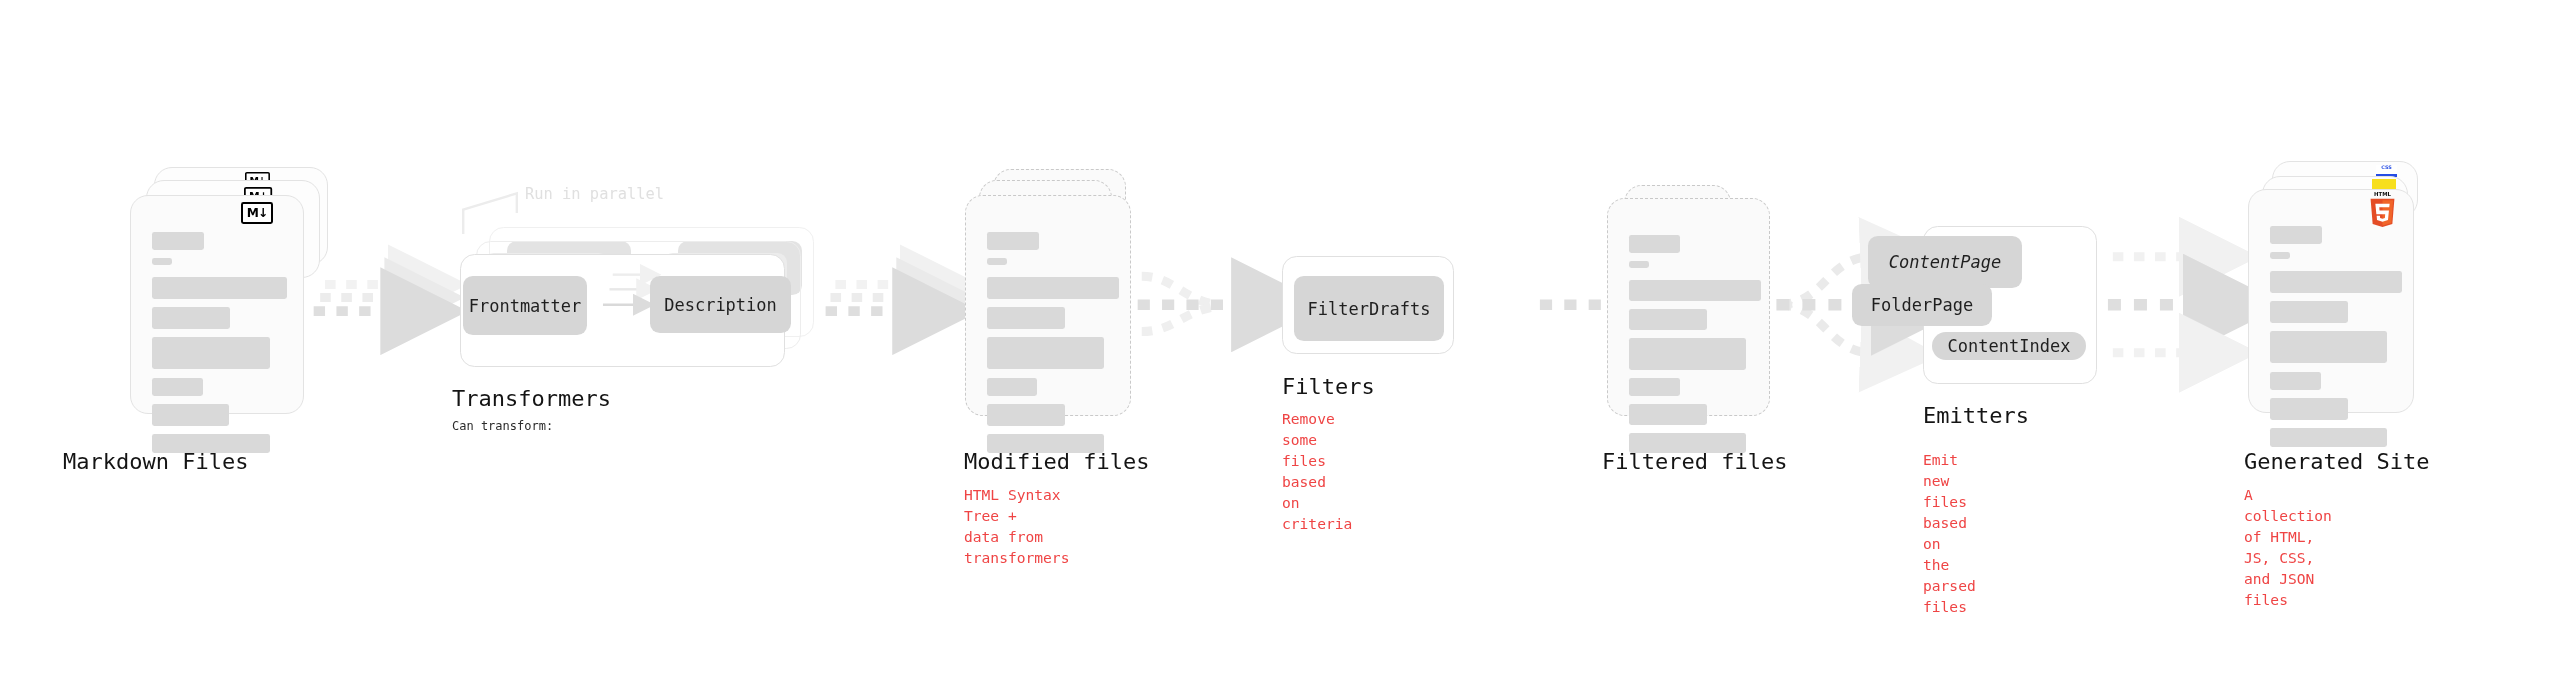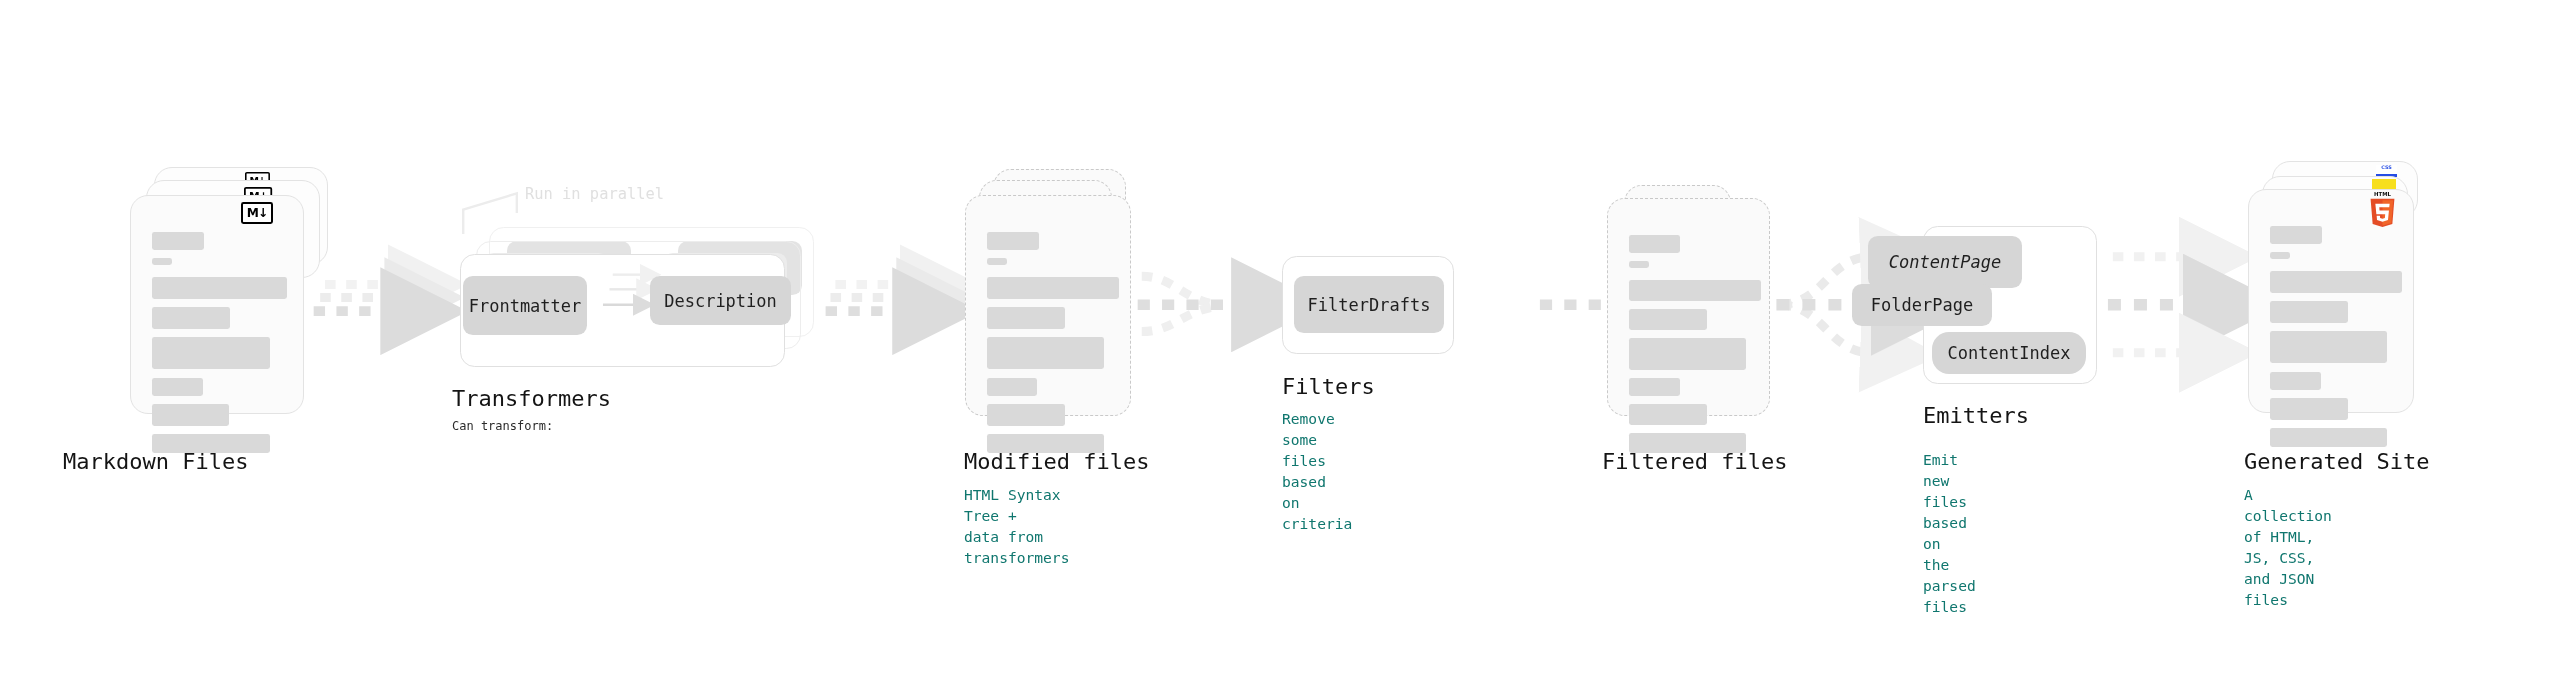--- a/index.html
+++ b/index.html
@@ -65,21 +65,21 @@
   }
   .chip.g2{background:#e3e3e3;color:transparent;}
   .chip.g1{background:#ececec;color:transparent;}
 
   
   .title{
     position:absolute;font-size:22px;color:#141414;white-space:nowrap;
     letter-spacing:0px;
   }
   .caption{
-    position:absolute;font-size:14.6px;line-height:21px;color:#0f766e;
+    position:absolute;font-size:14.6px;line-height:21px;color:#ef4444;
     white-space:pre-line;
   }
   .note{
     position:absolute;font-size:15.4px;color:#e0e0e0;white-space:nowrap;
   }
 
   .bullets{position:absolute;font-size:12px;line-height:21px;color:#2b2b2b;}
   .bullets .hdr{white-space:nowrap;}
   .bullets ul{margin:0;padding:0 0 0 14.6px;list-style:none;}
   .bullets li{white-space:nowrap;}
@@ -184,21 +184,21 @@
 
     <div class="panel" style="left:460px;top:254px;width:325px;height:113px;"></div>
 
     <svg class="ovl" viewBox="0 0 3170 838" preserveAspectRatio="none">
       <path d="M754,338 L790,338" stroke="#ededed" stroke-width="3" fill="none" marker-end="url(#hdS)"></path>
       <path d="M750,356 L786,356" stroke="#e8e8e8" stroke-width="3" fill="none" marker-end="url(#hdS)"></path>
       <path d="M742,375 L782,375" stroke="#d9d9d9" stroke-width="3" fill="none" marker-end="url(#hdL)"></path>
     </svg>
 
     <div class="chip" style="left:463px;top:276px;width:124px;height:59px;">Frontmatter</div>
-    <div class="chip" style="left:650px;top:276px;width:141px;height:49px;">Description</div>
+    <div class="chip" style="left:650px;top:276px;width:141px;height:57px;">Description</div>
 
     <div class="title" style="left:452px;top:386px;">Transformers</div>
 
     <div class="bullets" style="left:452px;top:416px;">
       <div class="hdr">Can transform:</div>
     </div>
   </div>
 
   <div class="node">
     <div class="sheet dashed" style="left:993px;top:169px;width:133px;height:65px;"></div>
@@ -215,21 +215,21 @@
         <div class="ln" style="width:117px;height:19.5px;"></div>
       </div>
     </div>
     <div class="title" style="left:964px;top:449px;">Modified files</div>
     <div class="caption" style="left:964px;top:484px;">HTML Syntax Tree +
 data from transformers</div>
   </div>
 
   <div class="node">
     <div class="panel" style="left:1282px;top:256px;width:172px;height:98px;"></div>
-    <div class="chip" style="left:1294px;top:276px;width:150px;height:57px;">FilterDrafts</div>
+    <div class="chip" style="left:1294px;top:276px;width:150px;height:65px;">FilterDrafts</div>
     <div class="title" style="left:1282px;top:374px;">Filters</div>
     <div class="caption" style="left:1282px;top:408px;">Remove some files based
 on criteria</div>
   </div>
 
   <div class="node">
     <div class="sheet dashed" style="left:1624px;top:185px;width:107px;height:49px;"></div>
     <div class="sheet dashed" style="left:1607px;top:198px;width:163px;height:218px;">
       <div class="lines">
         <div class="ln" style="width:51px;height:18px;"></div>
@@ -242,21 +242,21 @@
         <div class="ln" style="width:117px;height:19.5px;"></div>
       </div>
     </div>
     <div class="title" style="left:1602px;top:449px;">Filtered files</div>
   </div>
 
   <div class="node">
     <div class="panel" style="left:1923px;top:226px;width:174px;height:158px;"></div>
     <div class="chip" style="left:1868px;top:236px;width:154px;height:52px;font-style:italic;">ContentPage</div>
     <div class="chip" style="left:1852px;top:284px;width:140px;height:42px;">FolderPage</div>
-    <div class="chip" style="left:1932px;top:332px;width:154px;height:42px;border-radius:17px;">ContentIndex</div>
+    <div class="chip" style="left:1932px;top:332px;width:154px;height:28px;border-radius:17px;">ContentIndex</div>
     <div class="title" style="left:1923px;top:403px;">Emitters</div>
     <div class="caption" style="left:1923px;top:437px;margin-top:12px;">Emit new files based on
 the parsed files</div>
   </div>
 
   <div class="node">
 
     <div class="sheet back2" style="left:2272px;top:161px;width:146px;height:57px;"></div>
     <div class="badge css-badge" style="left:2376px;top:165px;">
       <i>CSS</i>

